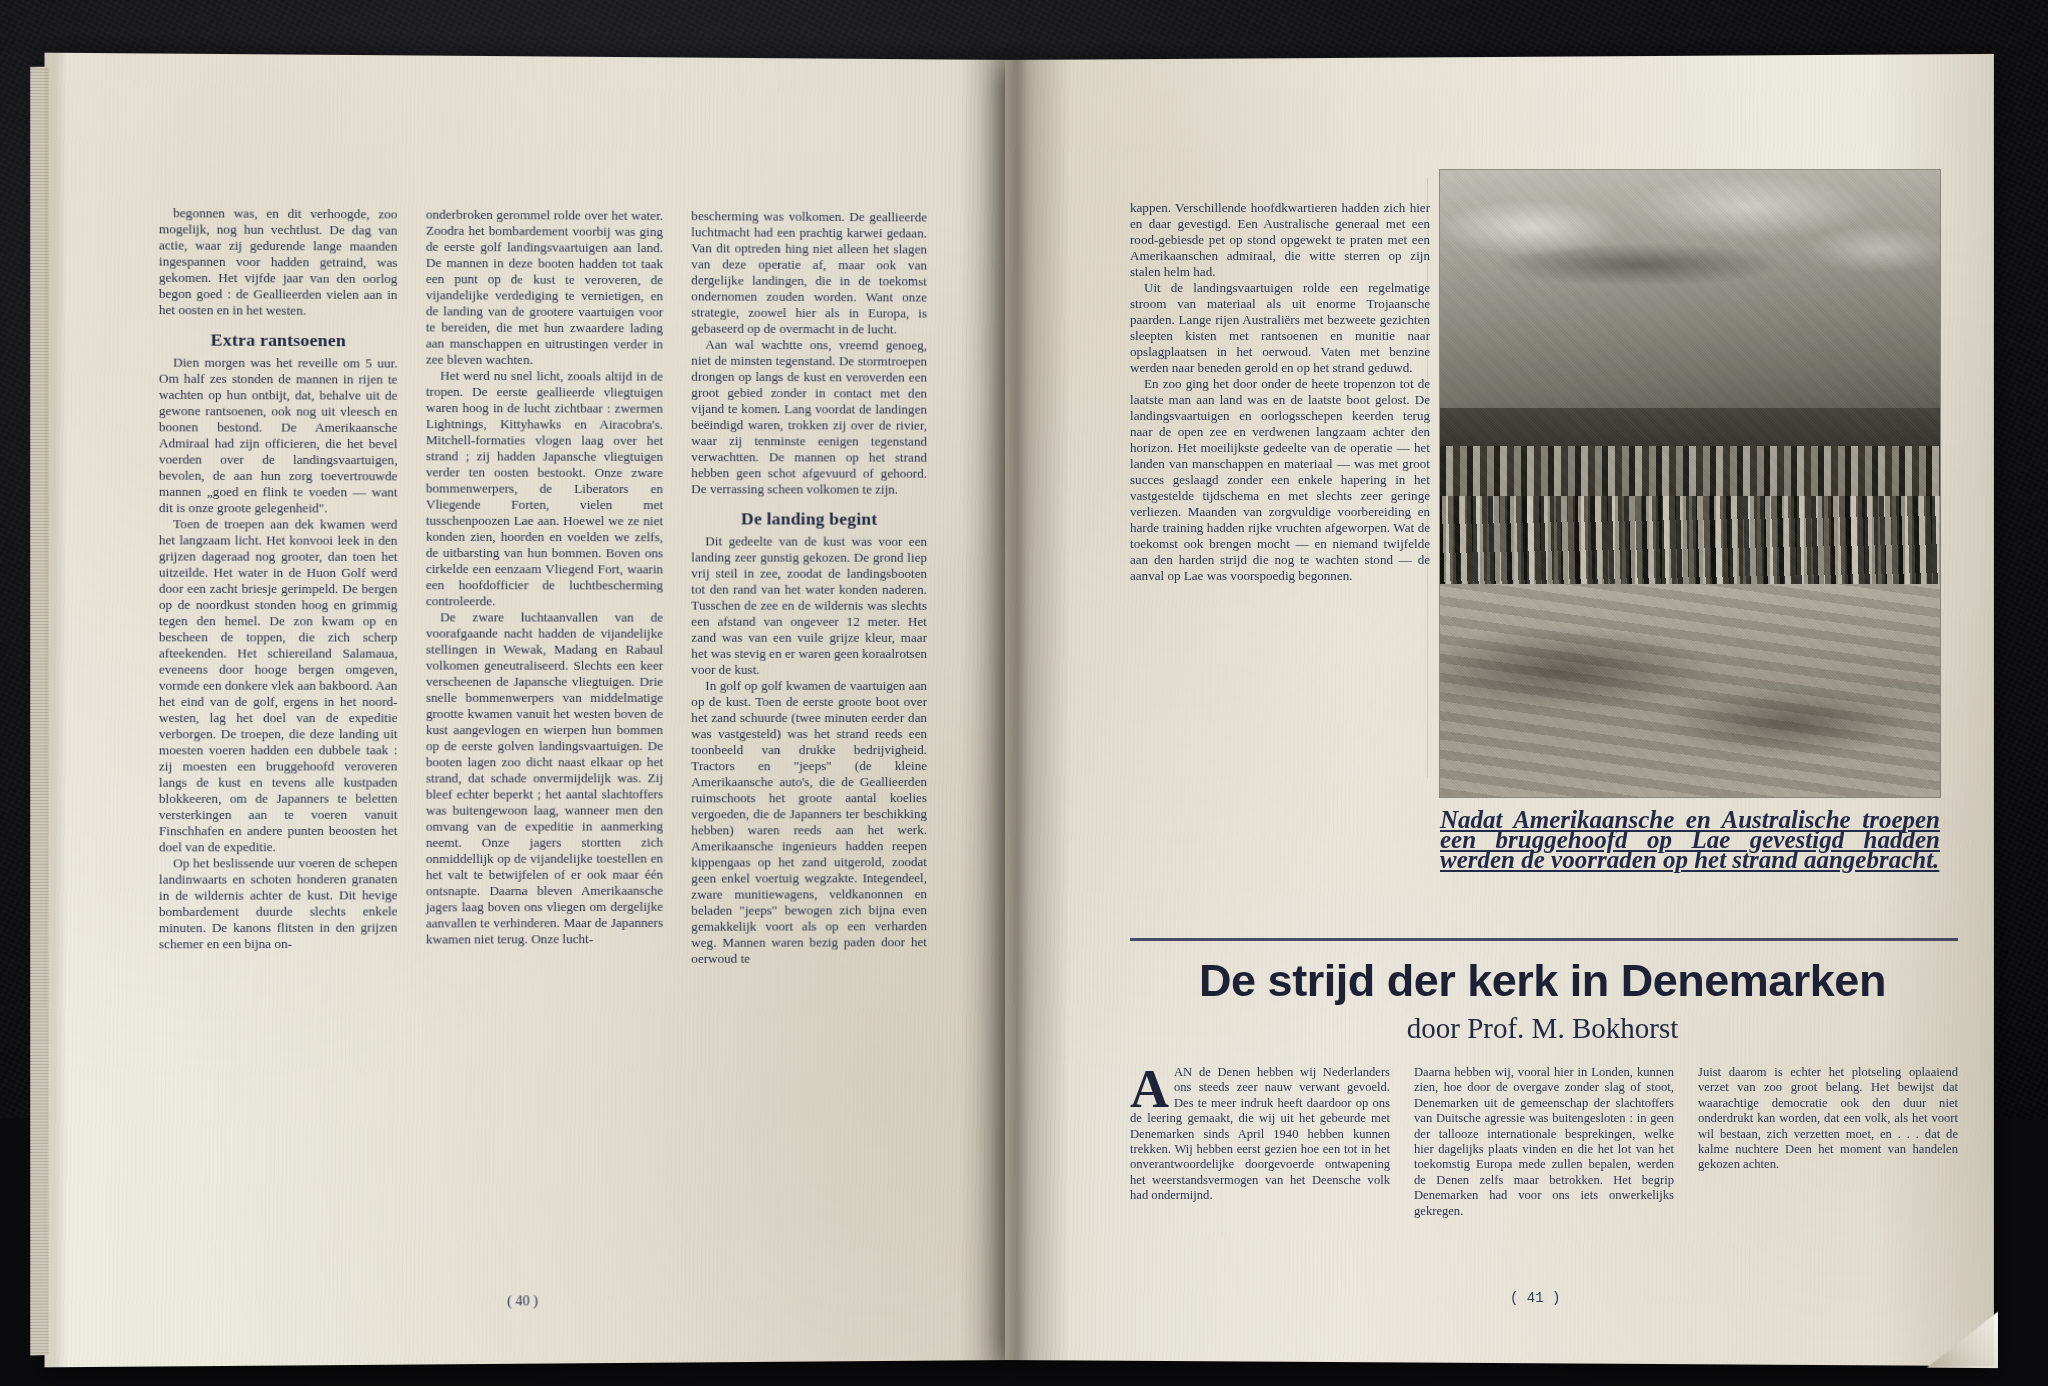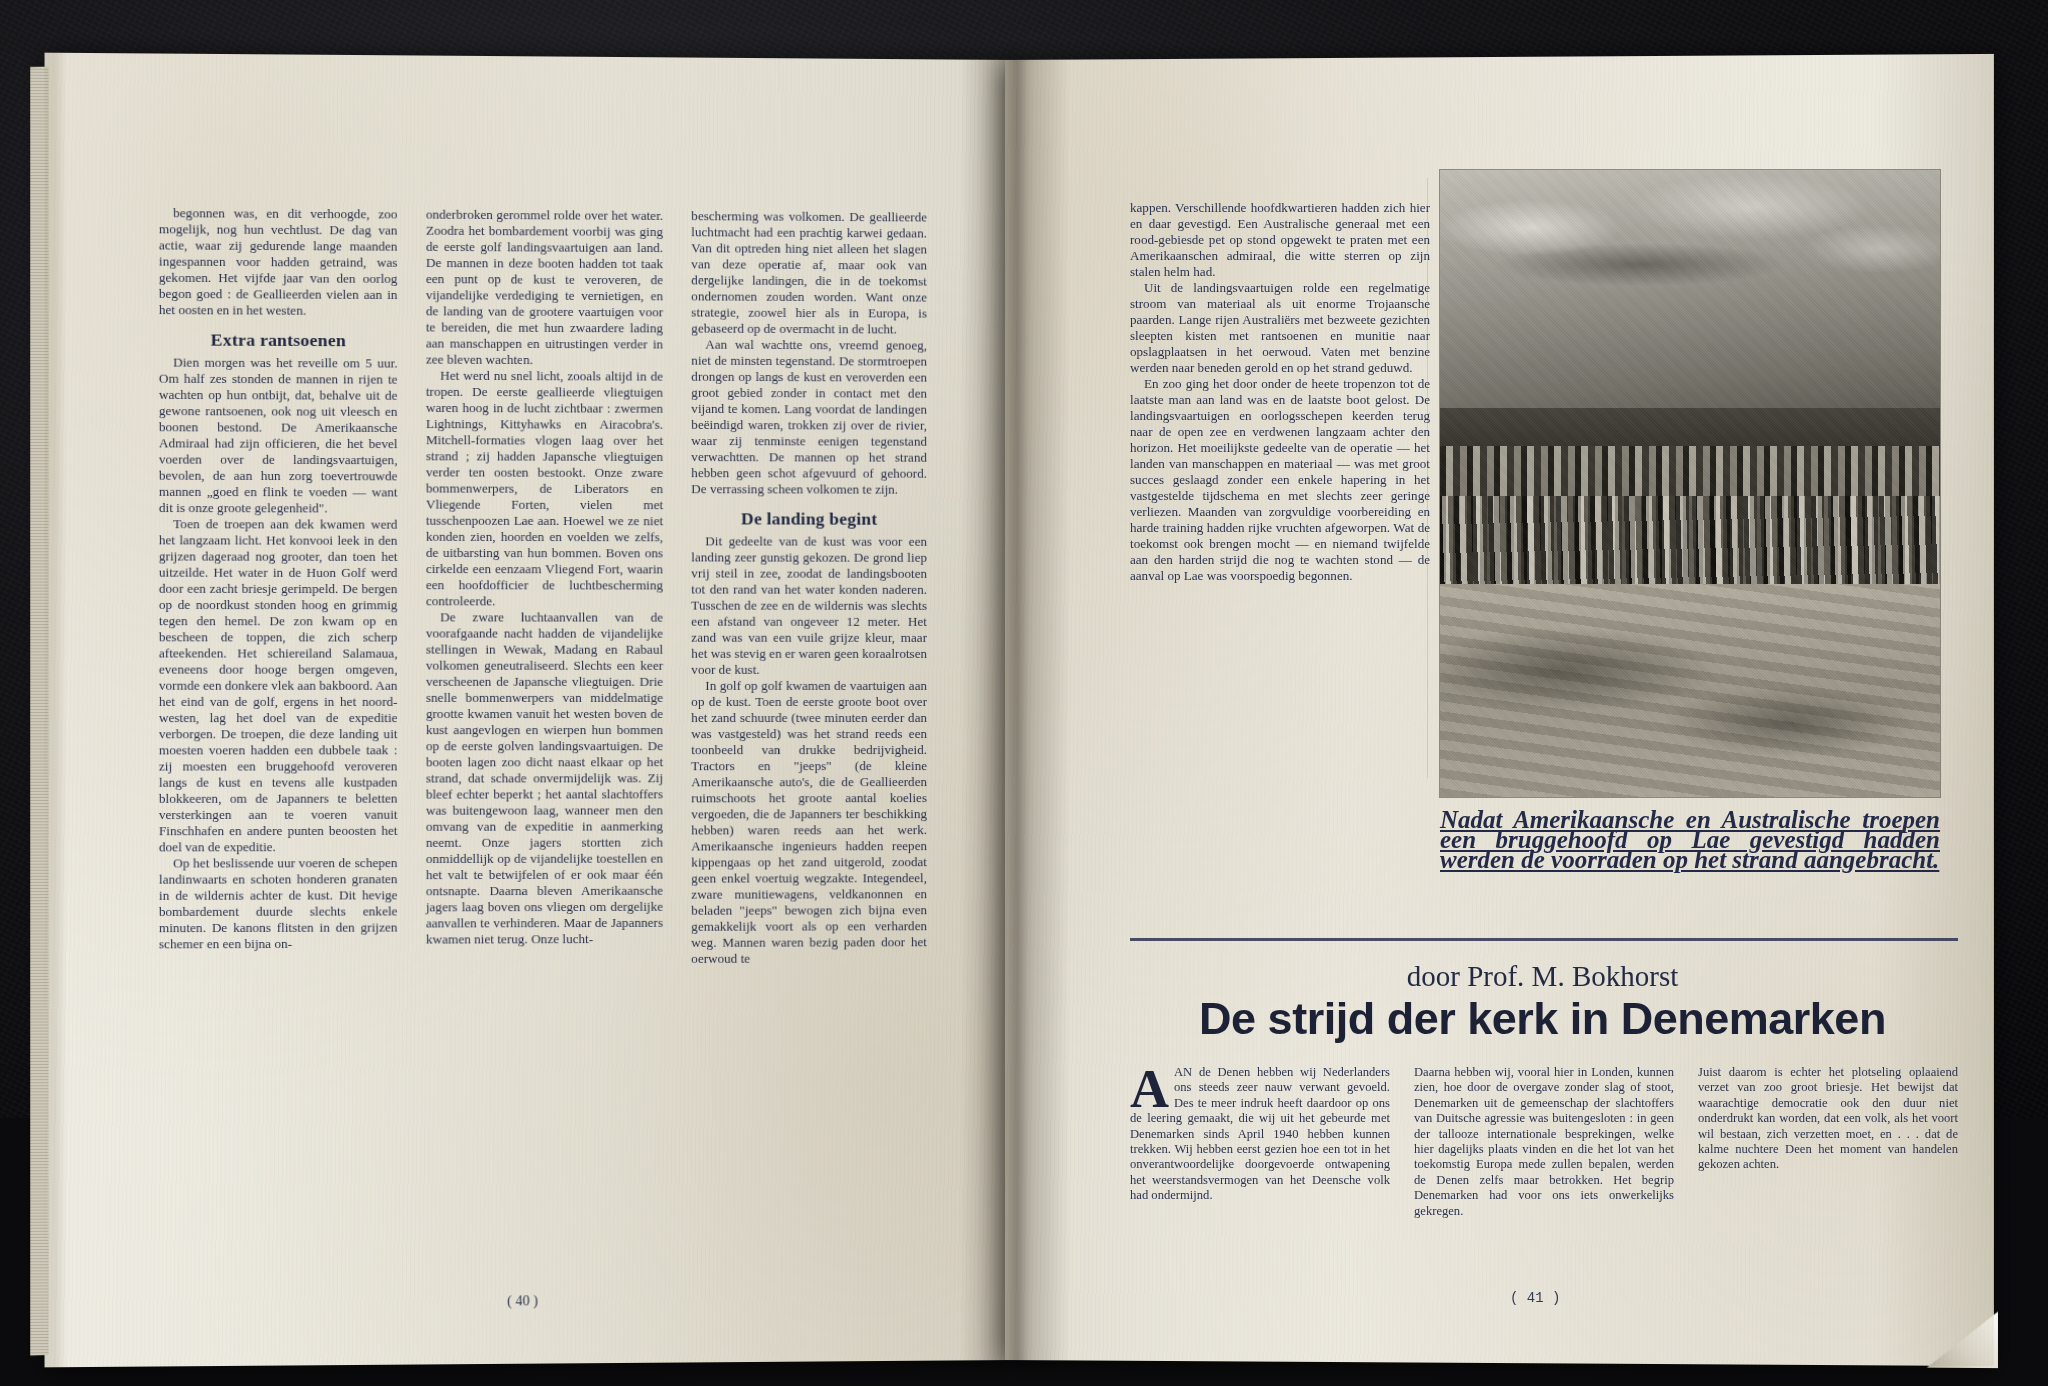--- a/index.html
+++ b/index.html
@@ -229,34 +229,34 @@
       <div class="crowd2"></div>
       <div class="sand"></div>
       <div class="grain"></div>
     </div>
 
     <div id="caption">Nadat Amerikaansche en Australische troepen een bruggehoofd op Lae gevestigd hadden werden de voorraden op het strand aangebracht.</div>
 
     <div id="hrule"></div>
 
     <div id="headwrap">
+      <div id="headline">De strijd der kerk in Denemarken</div>
       <div id="byline">door Prof. M. Bokhorst</div>
-      <div id="headline">De strijd der kerk in Denemarken</div>
     </div>
 
     <div class="cols" id="rbot">
       <div class="col">
         <span class="dropcap">A</span>
         <p class="noind">AN de Denen hebben wij Nederlanders ons steeds zeer nauw verwant gevoeld. Des te meer indruk heeft daardoor op ons de leering gemaakt, die wij uit het gebeurde met Denemarken sinds April 1940 hebben kunnen trekken. Wij hebben eerst gezien hoe een tot in het onverantwoordelijke doorgevoerde ontwapening het weerstandsvermogen van het Deensche volk had ondermijnd.</p>
       </div>
       <div class="col">
         <p class="noind">Daarna hebben wij, vooral hier in Londen, kunnen zien, hoe door de overgave zonder slag of stoot, Denemarken uit de gemeenschap der slachtoffers van Duitsche agressie was buitengesloten : in geen der tallooze internationale besprekingen, welke hier dagelijks plaats vinden en die het lot van het toekomstig Europa mede zullen bepalen, werden de Denen zelfs maar betrokken. Het begrip Denemarken had voor ons iets onwerkelijks gekregen.</p>
       </div>
       <div class="col">
-        <p class="noind">Juist daarom is echter het plotseling oplaaiend verzet van zoo groot briesje. Het bewijst dat waarachtige democratie ook den duur niet onderdrukt kan worden, dat een volk, als het voort wil bestaan, zich verzetten moet, en . . . dat de kalme nuchtere Deen het moment van handelen gekozen achten.</p>
+        <p class="noind">Juist daarom is echter het plotseling oplaaiend verzet van zoo groot belang. Het bewijst dat waarachtige democratie ook den duur niet onderdrukt kan worden, dat een volk, als het voort wil bestaan, zich verzetten moet, en . . . dat de kalme nuchtere Deen het moment van handelen gekozen achten.</p>
       </div>
     </div>
 
     <div class="pagenum" id="pn-right">( 41 )</div>
 
     <div id="gutter"></div>
   </div>
 </div>
 
 </body></html>

